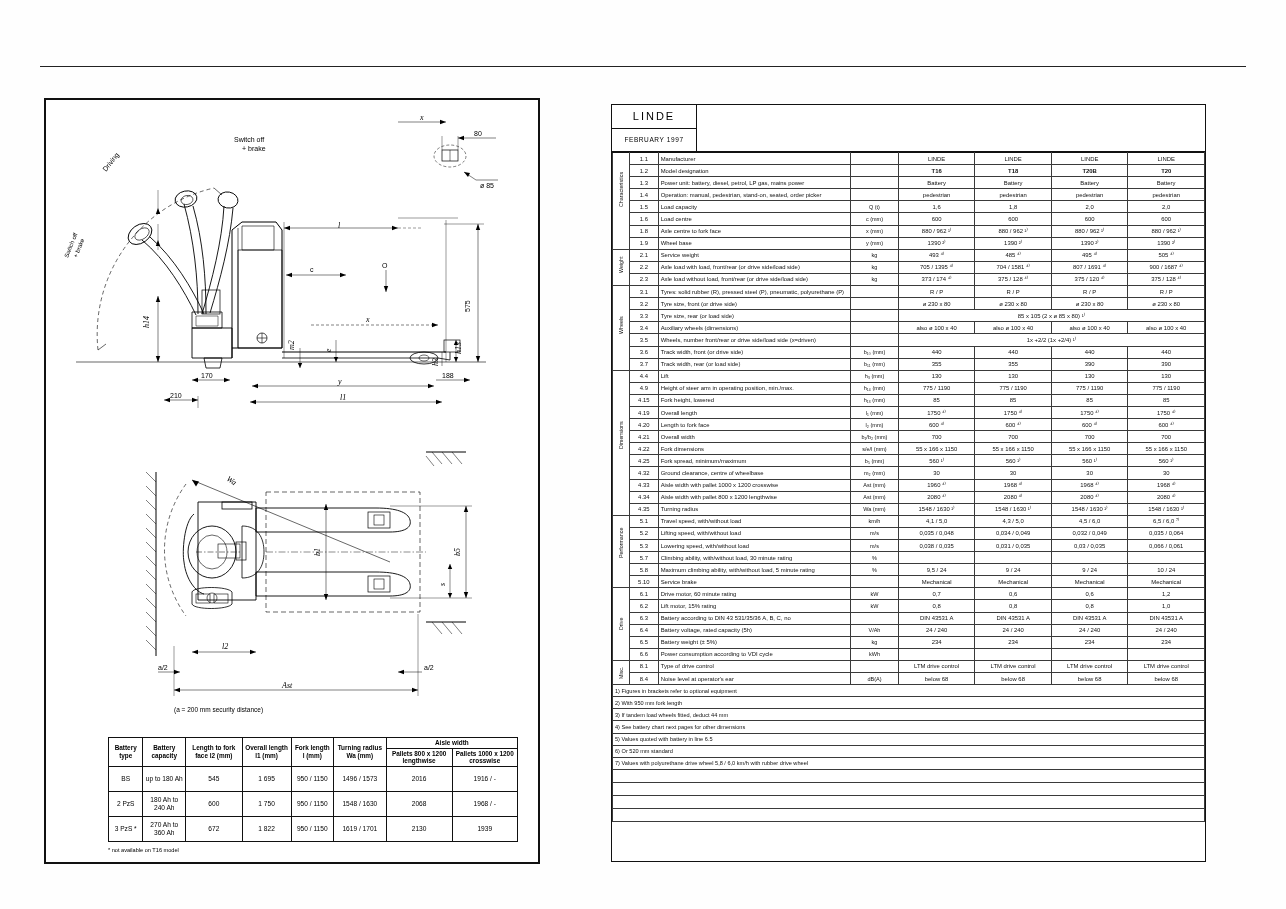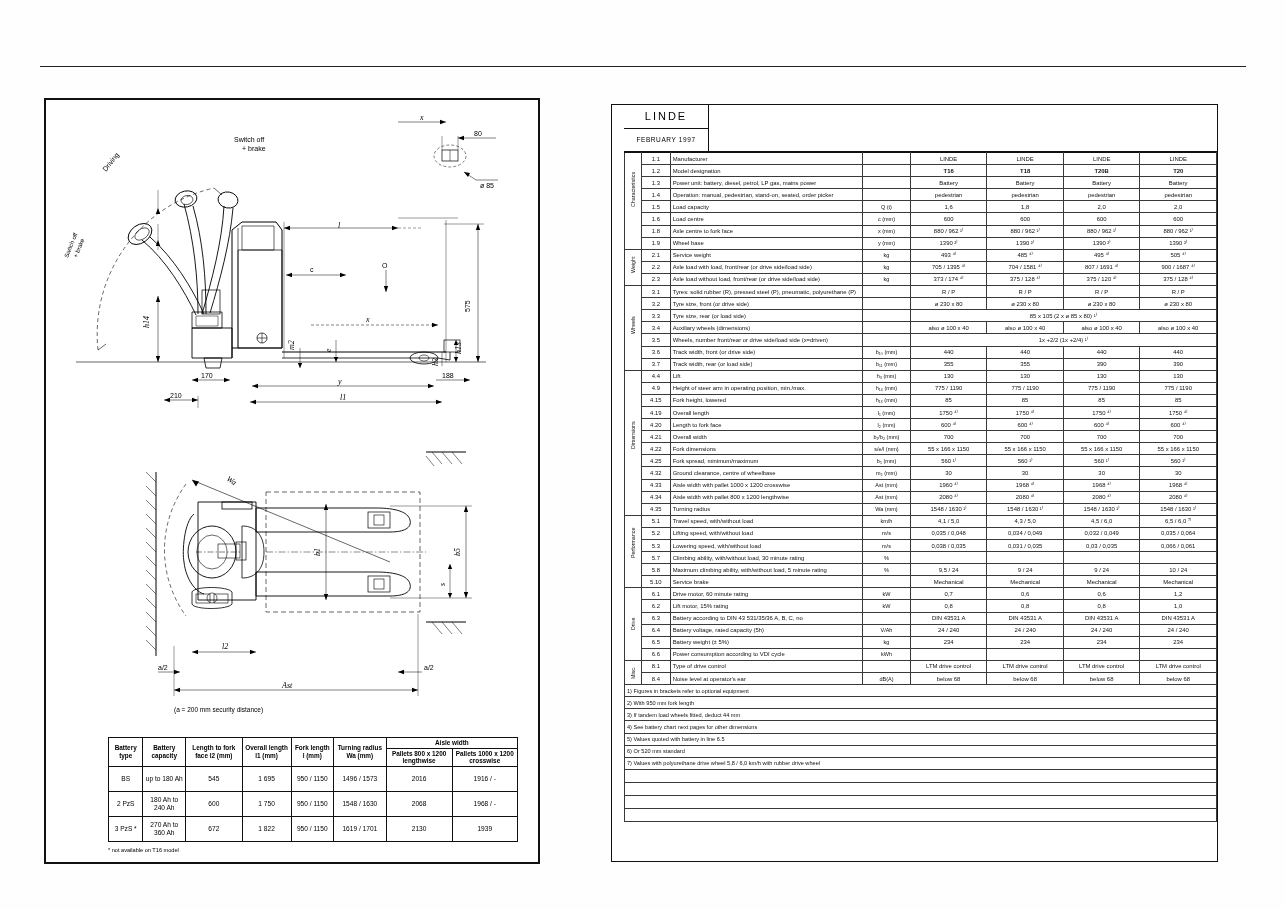--- a/index.html
+++ b/index.html
@@ -26,21 +26,21 @@
   table.batt{border-collapse:collapse;width:410px;font-size:6.6px;
              font-family:"Liberation Sans",sans-serif;line-height:1.18;}
   table.batt th,table.batt td{border:1px solid #111;padding:1px 2px;text-align:center;
              vertical-align:middle;color:#000;}
   table.batt th{font-weight:bold;font-size:6.4px;}
   table.batt td.tall{height:22px;}
   .batt-foot{position:absolute;left:62px;top:747px;font-size:5.6px;}
 
   
   .sheet{position:absolute;left:611px;top:104px;width:593px;height:756px;
-         border:1.6px solid #111;background:#fff;padding-left:12px;}
+         border:1.6px solid #111;background:#fff;}
   .sheet-head{display:flex;border-bottom:1.4px solid #111;height:46px;}
   .logo-box{width:84px;border-right:1.4px solid #111;display:flex;flex-direction:column;}
   .logo-name{flex:1;display:flex;align-items:center;justify-content:center;
              font-size:11px;letter-spacing:2px;border-bottom:1px solid #111;}
   .logo-date{flex:1;display:flex;align-items:center;justify-content:center;font-size:6.5px;
              letter-spacing:.6px;}
   .sheet-title{flex:1;display:flex;align-items:center;padding-left:14px;
                font-size:15.5px;font-weight:bold;letter-spacing:.1px;}
 
   table.spec{border-collapse:collapse;width:100%;font-size:5.9px;

